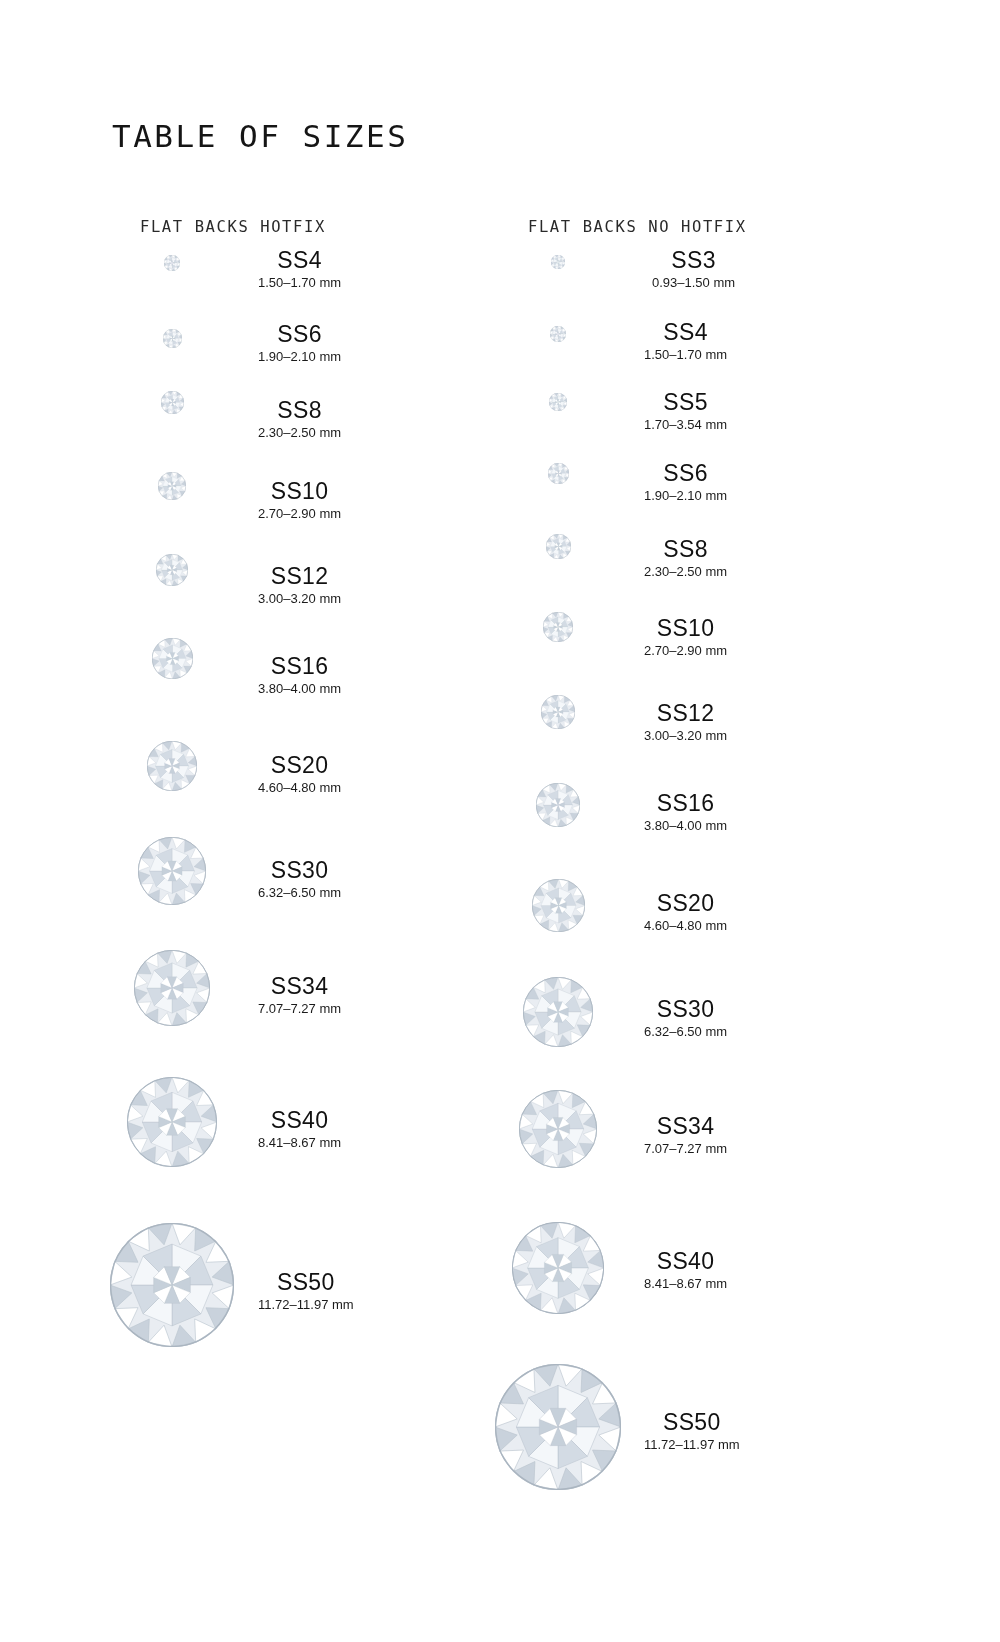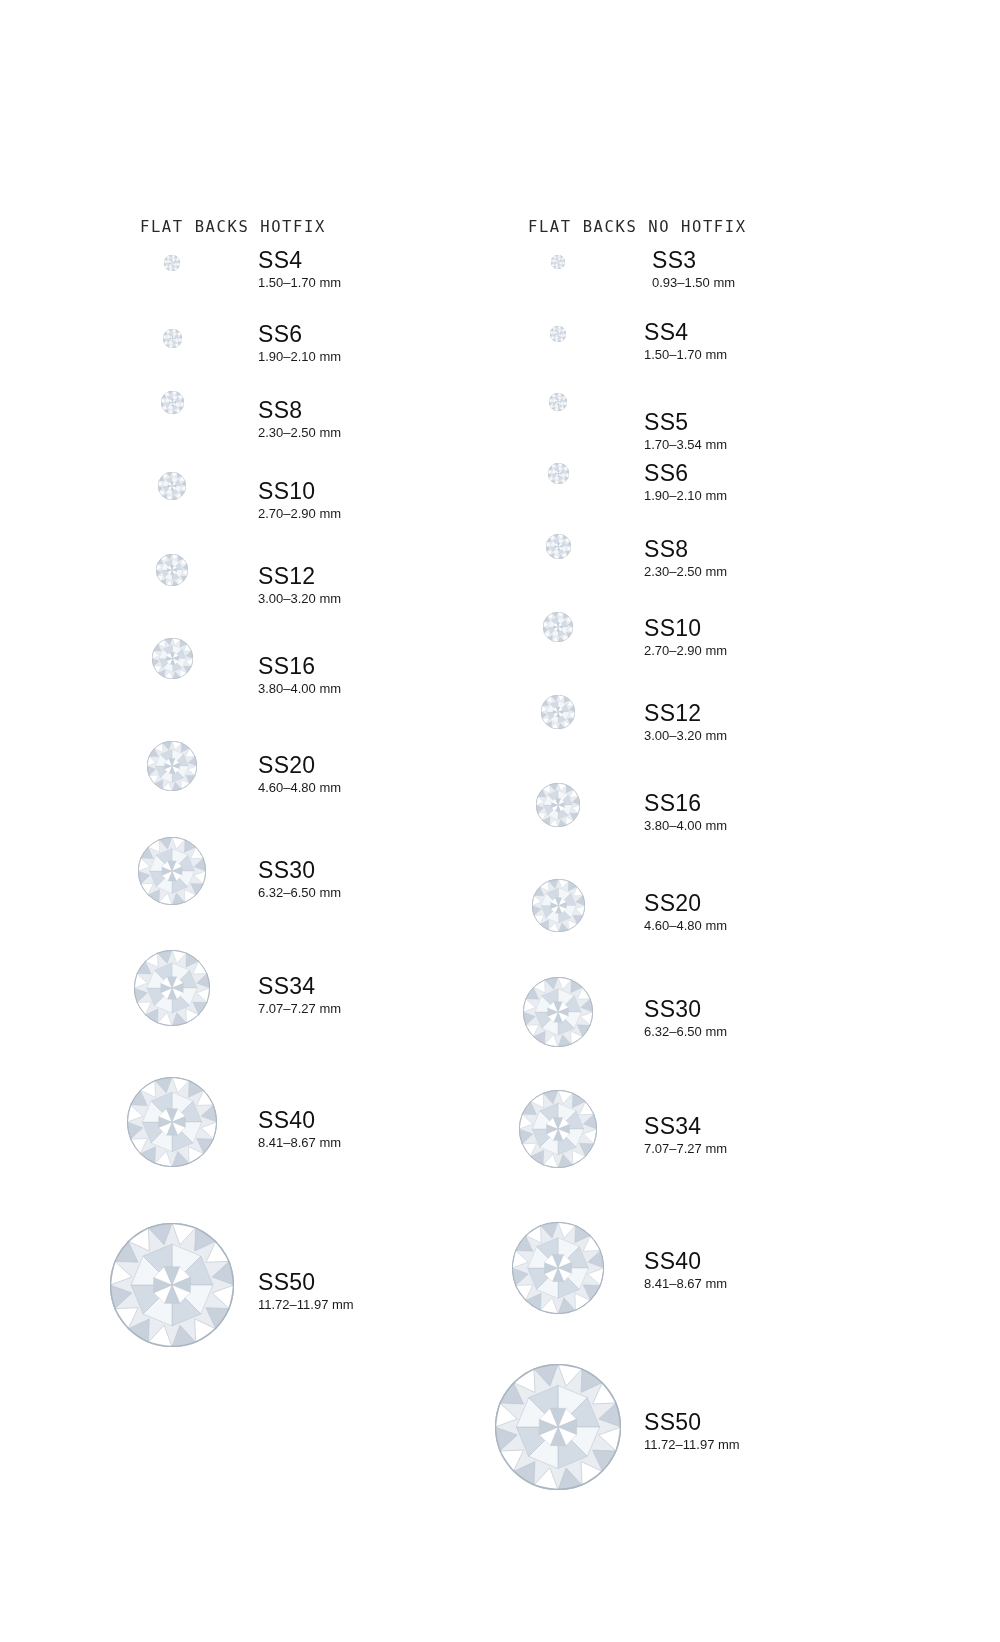--- a/index.html
+++ b/index.html
@@ -50,20 +50,21 @@
   .column.right { left: 0; }
   .gem-cell {
     position: relative;
     display: flex;
     align-items: center;
     justify-content: center;
   }
   .labels {
     position: absolute;
     display: block;
+    text-align: center;
   }
   .ss {
     font-size: 23px;
     color: #111111;
     line-height: 1.05;
     letter-spacing: 0.3px;
     white-space: nowrap;
   }
   .mm {
     font-size: 13px;
@@ -74,20 +75,21 @@
   }
   .gem {
     display: block;
   }
 </style>
 </head>
 <body>
 
 <div class="page">
 
+  <div class="title">TABLE OF SIZES</div>
 
   <div class="col-head left">FLAT BACKS HOTFIX</div>
   <div class="col-head right">FLAT BACKS NO HOTFIX</div>
 
   <div class="column left" id="col-left">
       <div class="gem-cell" style="position: absolute; left: 164px; top: 255px; width: 16px; height: 16px;">
         <svg class="gem" width="16" height="16" viewBox="0 0 100 100">
     <circle cx="50" cy="50" r="49.5" fill="#e9edf2" stroke="#b9c3cd" stroke-width="1.2"></circle>
     <polygon points="50.0,0.0 69.1,3.8 56.4,17.6" fill="#ffffff" stroke="#b9c3cd" stroke-width="0.7" stroke-opacity="0.7"></polygon>
           <polygon points="69.1,3.8 85.4,14.6 68.3,22.6" fill="#c9d2dc" stroke="#b9c3cd" stroke-width="0.7" stroke-opacity="0.7"></polygon>
@@ -665,21 +667,21 @@
           <polygon points="64.8,43.8 64.8,56.1 50,50" fill="#c6d0da" stroke="#b9c3cd" stroke-width="0.6" stroke-opacity="0.5"></polygon>
           <polygon points="64.8,56.1 56.2,64.8 50,50" fill="#ffffff" stroke="#b9c3cd" stroke-width="0.6" stroke-opacity="0.5"></polygon>
           <polygon points="56.2,64.8 43.9,64.8 50,50" fill="#c6d0da" stroke="#b9c3cd" stroke-width="0.6" stroke-opacity="0.5"></polygon>
           <polygon points="43.9,64.8 35.2,56.2 50,50" fill="#ffffff" stroke="#b9c3cd" stroke-width="0.6" stroke-opacity="0.5"></polygon>
           <polygon points="35.2,56.2 35.2,43.9 50,50" fill="#c6d0da" stroke="#b9c3cd" stroke-width="0.6" stroke-opacity="0.5"></polygon>
           <polygon points="35.2,43.9 43.8,35.2 50,50" fill="#ffffff" stroke="#b9c3cd" stroke-width="0.6" stroke-opacity="0.5"></polygon>
           <polygon points="43.8,35.2 56.1,35.2 50,50" fill="#c6d0da" stroke="#b9c3cd" stroke-width="0.6" stroke-opacity="0.5"></polygon>
     <circle cx="50" cy="50" r="49.5" fill="none" stroke="#aab5c0" stroke-width="1.1"></circle>
   </svg>
       </div>
-      <div class="labels" style="left: 644px; top: 390px; margin-top: 20px;">
+      <div class="labels" style="left: 644px; top: 390px;">
         <div class="ss">SS5</div>
         <div class="mm">1.70–3.54 mm</div>
       </div>
       <div class="gem-cell" style="position: absolute; left: 547.5px; top: 462.5px; width: 21px; height: 21px;">
         <svg class="gem" width="21" height="21" viewBox="0 0 100 100">
     <circle cx="50" cy="50" r="49.5" fill="#e9edf2" stroke="#b9c3cd" stroke-width="1.2"></circle>
     <polygon points="50.0,0.0 69.1,3.8 56.4,17.6" fill="#ffffff" stroke="#b9c3cd" stroke-width="0.7" stroke-opacity="0.7"></polygon>
           <polygon points="69.1,3.8 85.4,14.6 68.3,22.6" fill="#c9d2dc" stroke="#b9c3cd" stroke-width="0.7" stroke-opacity="0.7"></polygon>
           <polygon points="85.4,14.6 96.2,30.9 77.4,31.7" fill="#ffffff" stroke="#b9c3cd" stroke-width="0.7" stroke-opacity="0.7"></polygon>
           <polygon points="96.2,30.9 100.0,50.0 82.4,43.6" fill="#c9d2dc" stroke="#b9c3cd" stroke-width="0.7" stroke-opacity="0.7"></polygon>

